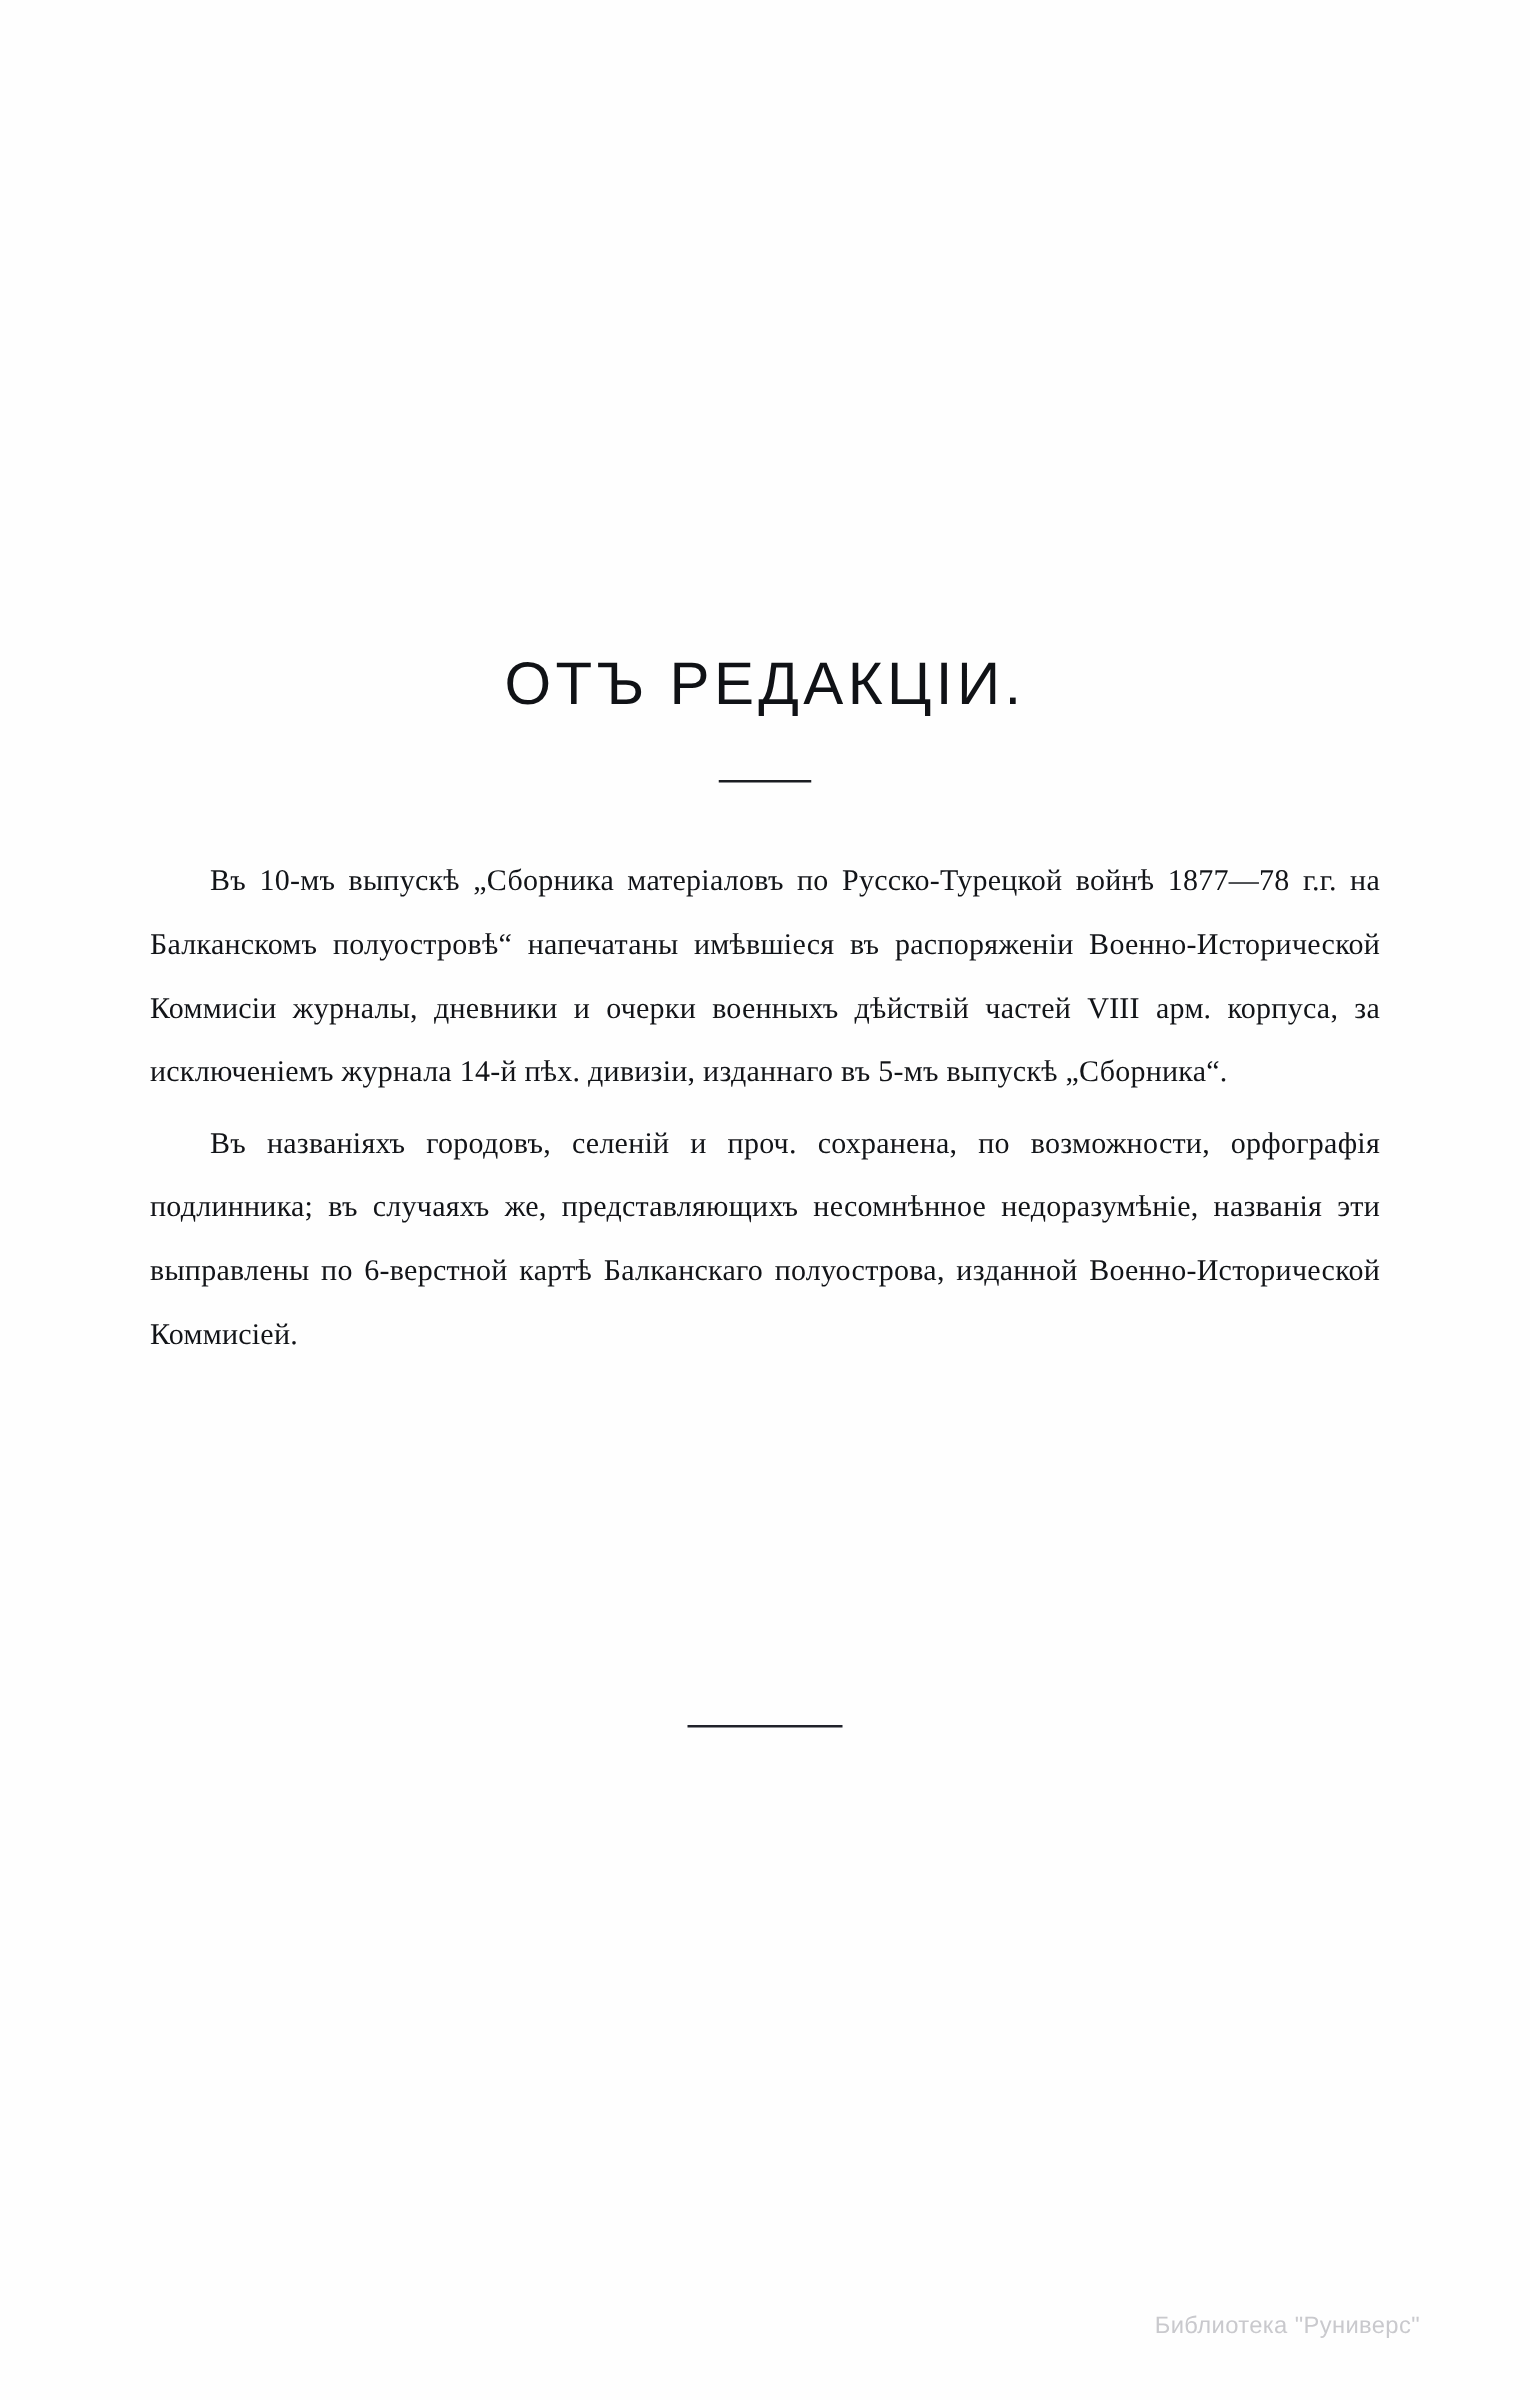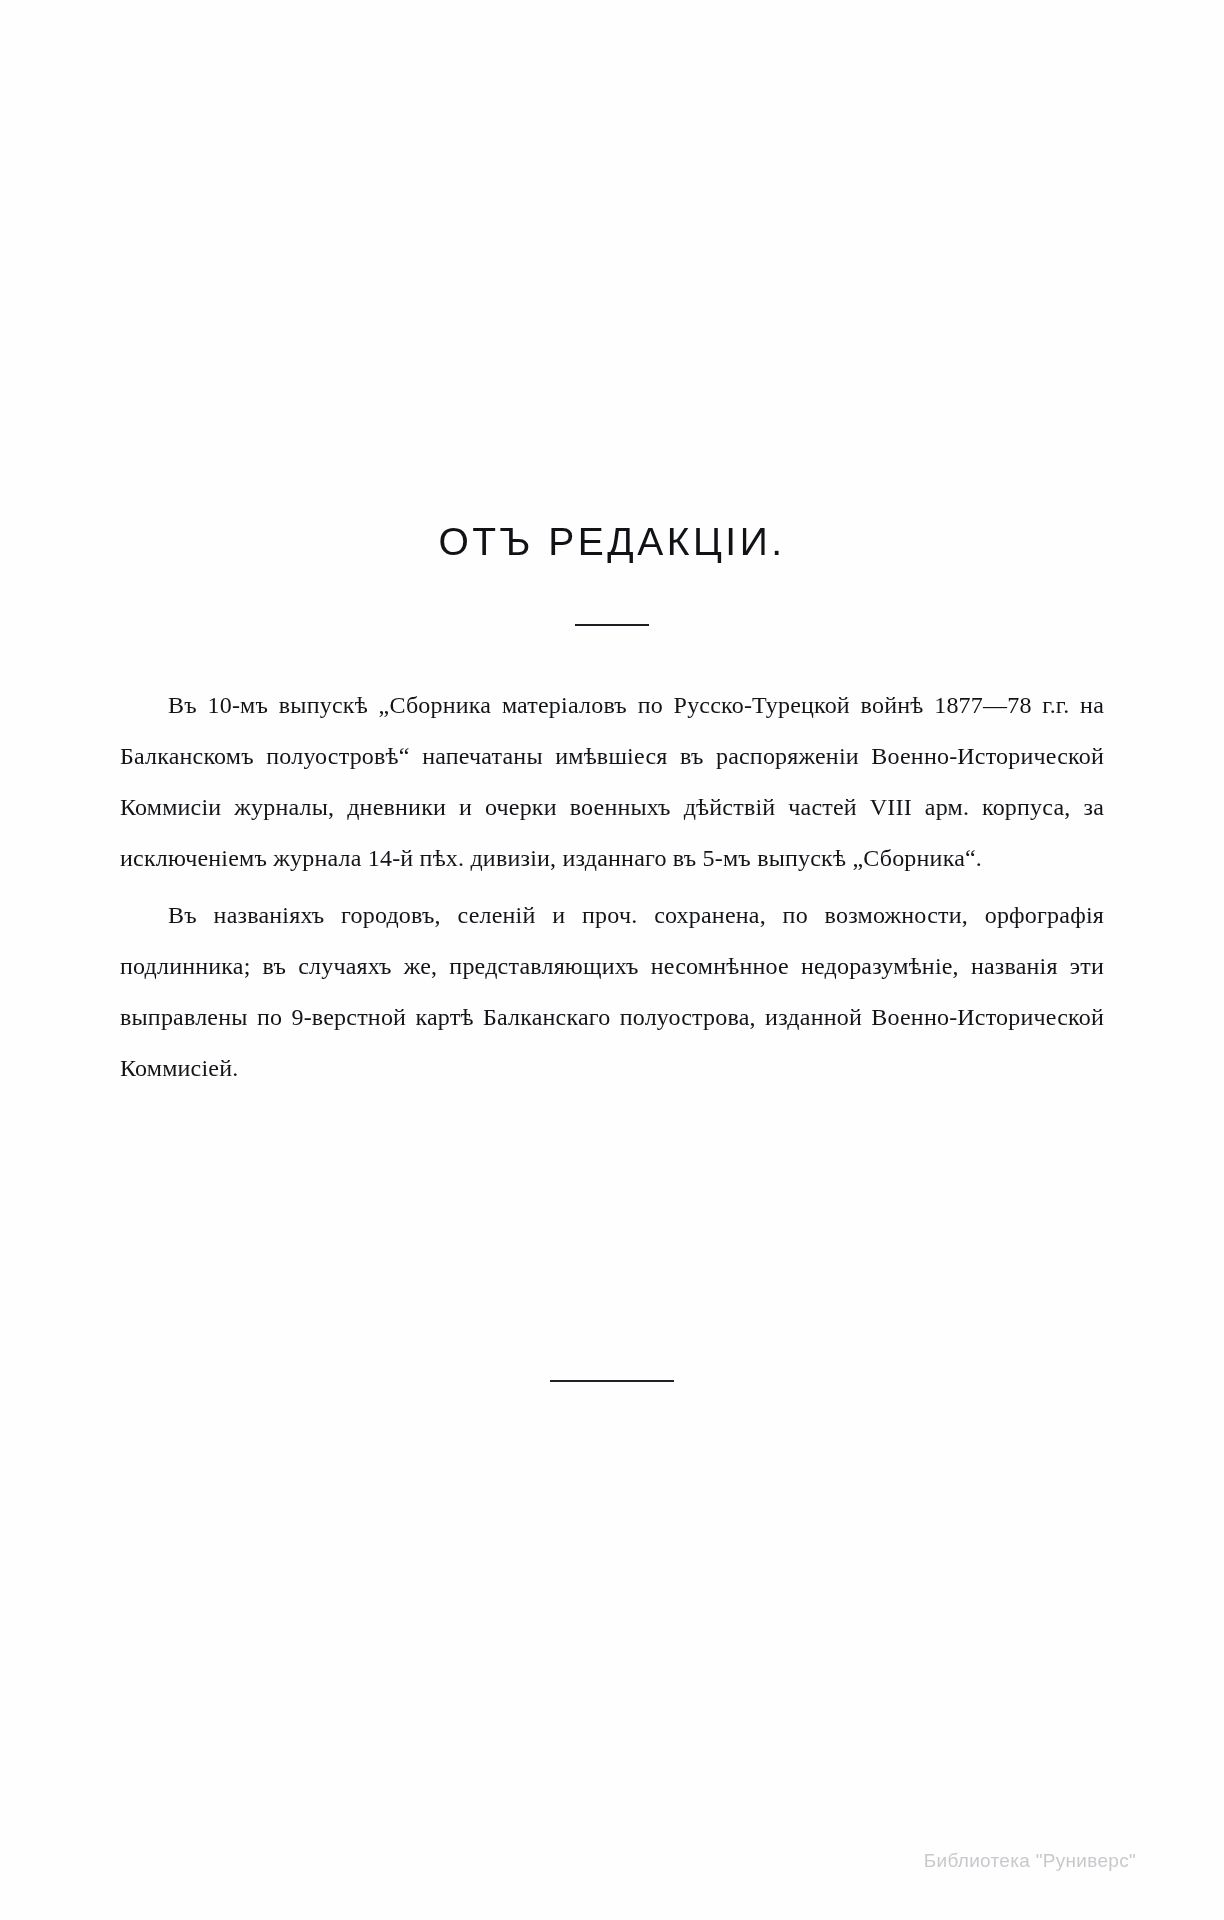--- a/index.html
+++ b/index.html
@@ -32,21 +32,21 @@
     width: 984px;
     height: 1920px;
   }
 
   .page-title {
     position: absolute;
     top: 520px;
     left: 0;
     width: 984px;
     text-align: center;
-    font-size: 39px;
+    font-size: 48px;
     letter-spacing: 3.5px;
     font-weight: 400;
     color: #101216;
     font-family: "Liberation Sans", sans-serif;
   }
 
   .rule-short {
     position: absolute;
     top: 624px;
     left: 50%;
@@ -103,21 +103,21 @@
 
 <div class="page">
   <div class="content">
 
     <div class="page-title">ОТЪ РЕДАКЦІИ.</div>
 
     <div class="rule-short"></div>
 
     <div class="body-text">
       <p>Въ 10-мъ выпускѣ „Сборника матеріаловъ по Русско-Турецкой войнѣ 1877—78 г.г. на Балканскомъ полуостровѣ“ напечатаны имѣвшіеся въ распоряженіи Военно-Исторической Коммисіи журналы, дневники и очерки военныхъ дѣйствій частей VIII арм. корпуса, за исключеніемъ журнала 14-й пѣх. дивизіи, изданнаго въ 5-мъ выпускѣ „Сборника“.</p>
-      <p class="last">Въ названіяхъ городовъ, селеній и проч. сохранена, по возможности, орфографія подлинника; въ случаяхъ же, представляющихъ несомнѣнное недоразумѣніе, названія эти выправлены по 9-верстной картѣ Балканскаго полуострова, изданной Военно-Исторической Коммисіей.</p>
+      <p class="last">Въ названіяхъ городовъ, селеній и проч. сохранена, по возможности, орфографія подлинника; въ случаяхъ же, представляющихъ несомнѣнное недоразумѣніе, названія эти выправлены по 6-верстной картѣ Балканскаго полуострова, изданной Военно-Исторической Коммисіей.</p>
     </div>
 
     <div class="rule-bottom"></div>
 
   </div>
 
   <div class="watermark">Библиотека "Руниверс"</div>
 </div>
 
 </body></html>

